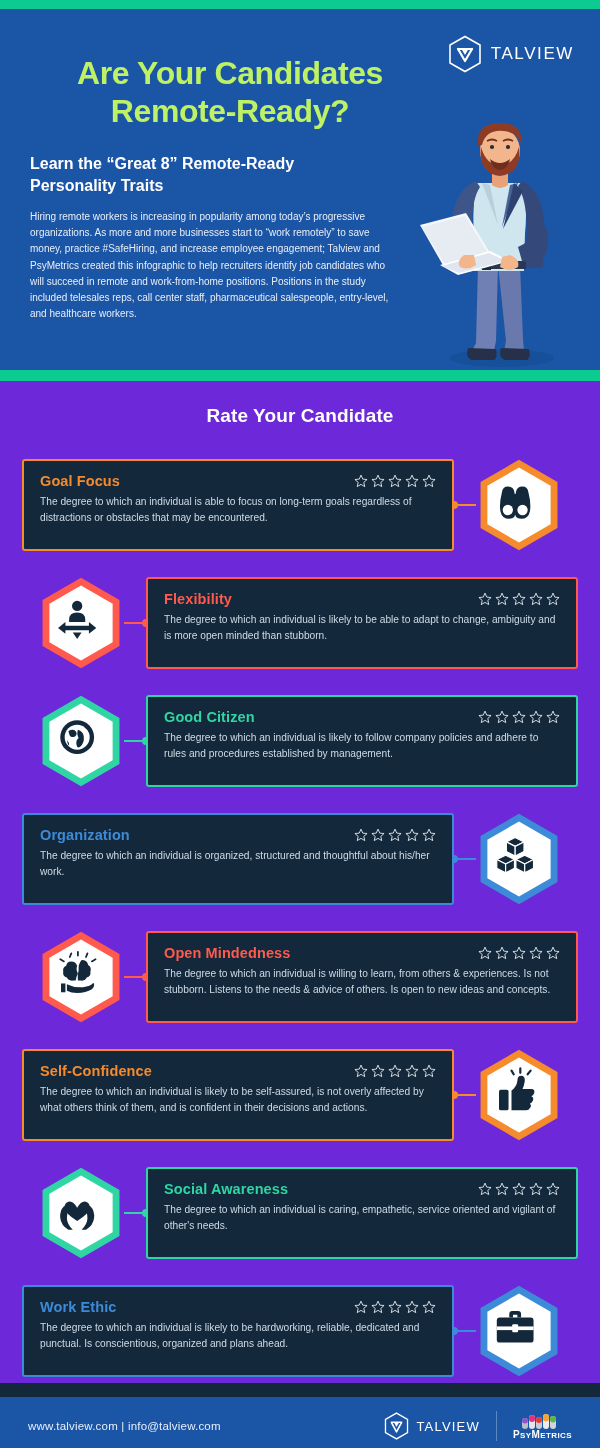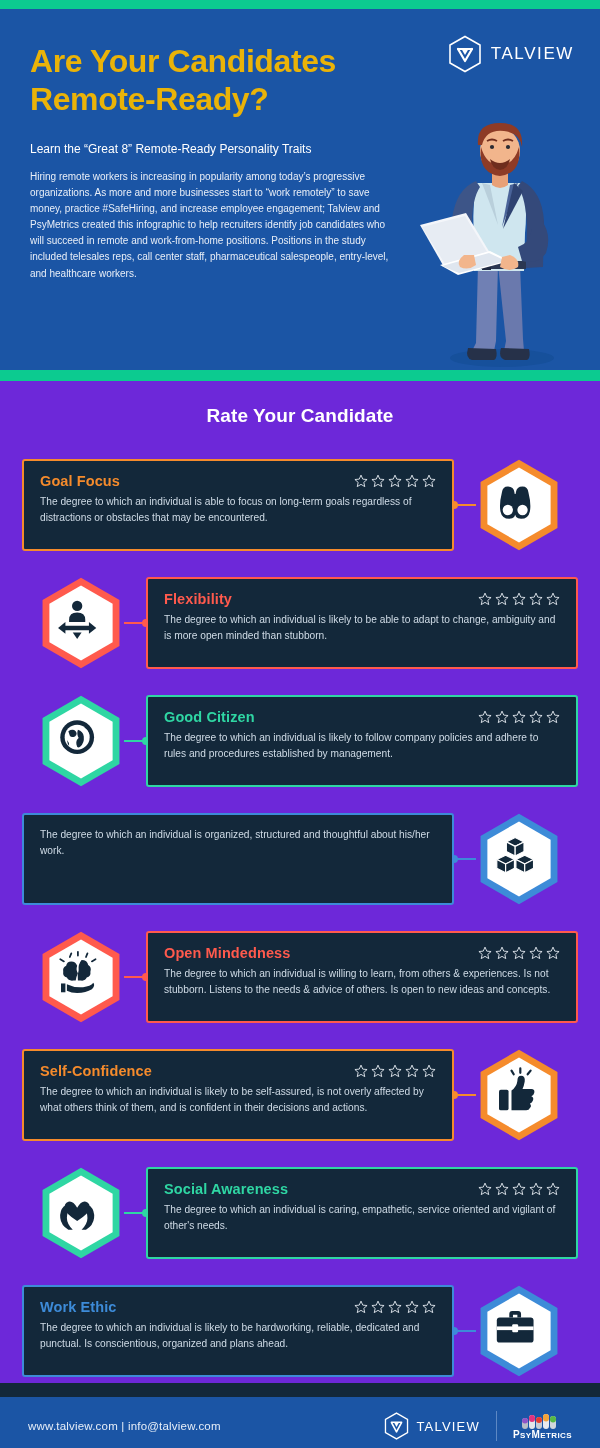--- a/index.html
+++ b/index.html
@@ -24,25 +24,25 @@
   .logo-top {
     position: absolute; right: 26px; top: 26px;
     display: flex; align-items: center; gap: 9px; z-index: 5;
   }
   .logo-hex { width: 34px; height: 38px; display: block; }
   .logo-word {
     color: #ffffff; font-size: 17px; letter-spacing: 1.6px;
     font-weight: 400;
   }
   .headline {
-    color: #eab308; font-size: 32px; font-weight: bold;
-    line-height: 1.18; letter-spacing: -0.4px; margin-top: 8px;
+    color: #bef264; font-size: 32px; font-weight: bold;
+    line-height: 1.18; letter-spacing: -0.4px; margin-top: 20px; text-align: center;
   }
   .subhead {
-    color: #ffffff; font-size: 12px; font-weight: normal;
+    color: #ffffff; font-size: 16px; font-weight: bold;
     line-height: 1.42; margin-top: 22px; max-width: 340px;
   }
   .body-copy {
     color: #e8eef7; font-size: 10px; line-height: 1.62;
     margin-top: 11px; max-width: 360px;
   }
 
   
   .person-wrap { position: absolute; right: 20px; bottom: 0px; width: 170px; height: 255px; z-index: 2;}
 
@@ -347,20 +347,40 @@
                   <path d="M33 38 L45 44 L45 56 L33 50 Z"></path>
                   <path d="M57 38 L57 50 L45 56 L45 44 Z"></path>
                 </g>
               </g>
             </svg>
           </div>
           <div class="connector" style="background:#3d8bd8">
             <span class="dot" style="background:#3d8bd8"></span>
           </div>
           <div class="card" style="border-color:#3d8bd8">
+            <div class="card-top">
+              <span class="card-title" style="color:#3d8bd8">Organization</span>
+              <span class="stars">
+                <svg class="star" viewBox="0 0 20 20">
+                  <path d="M10 1.6 L12.5 7.3 L18.7 7.9 L14 12 L15.4 18 L10 14.8 L4.6 18 L6 12 L1.3 7.9 L7.5 7.3 Z" fill="none" stroke="#e3e9f0" stroke-width="1.3" stroke-linejoin="round"></path>
+                </svg>
+                <svg class="star" viewBox="0 0 20 20">
+                  <path d="M10 1.6 L12.5 7.3 L18.7 7.9 L14 12 L15.4 18 L10 14.8 L4.6 18 L6 12 L1.3 7.9 L7.5 7.3 Z" fill="none" stroke="#e3e9f0" stroke-width="1.3" stroke-linejoin="round"></path>
+                </svg>
+                <svg class="star" viewBox="0 0 20 20">
+                  <path d="M10 1.6 L12.5 7.3 L18.7 7.9 L14 12 L15.4 18 L10 14.8 L4.6 18 L6 12 L1.3 7.9 L7.5 7.3 Z" fill="none" stroke="#e3e9f0" stroke-width="1.3" stroke-linejoin="round"></path>
+                </svg>
+                <svg class="star" viewBox="0 0 20 20">
+                  <path d="M10 1.6 L12.5 7.3 L18.7 7.9 L14 12 L15.4 18 L10 14.8 L4.6 18 L6 12 L1.3 7.9 L7.5 7.3 Z" fill="none" stroke="#e3e9f0" stroke-width="1.3" stroke-linejoin="round"></path>
+                </svg>
+                <svg class="star" viewBox="0 0 20 20">
+                  <path d="M10 1.6 L12.5 7.3 L18.7 7.9 L14 12 L15.4 18 L10 14.8 L4.6 18 L6 12 L1.3 7.9 L7.5 7.3 Z" fill="none" stroke="#e3e9f0" stroke-width="1.3" stroke-linejoin="round"></path>
+                </svg>
+              </span>
+            </div>
             <div class="card-desc">The degree to which an individual is organized, structured and thoughtful about his/her work.</div>
           </div>
         </div>
         <div class="trait left-icon">
           <div class="hexwrap">
             <svg viewBox="0 0 100 110">
               <polygon points="50,2 95,28 95,82 50,108 5,82 5,28" fill="#ff5a4d"></polygon>
               <polygon points="50,11 87,32.5 87,77.5 50,99 13,77.5 13,32.5" fill="#ffffff"></polygon>
               <g transform="translate(18,23) scale(0.86)">
                 <g fill="#13283a">

